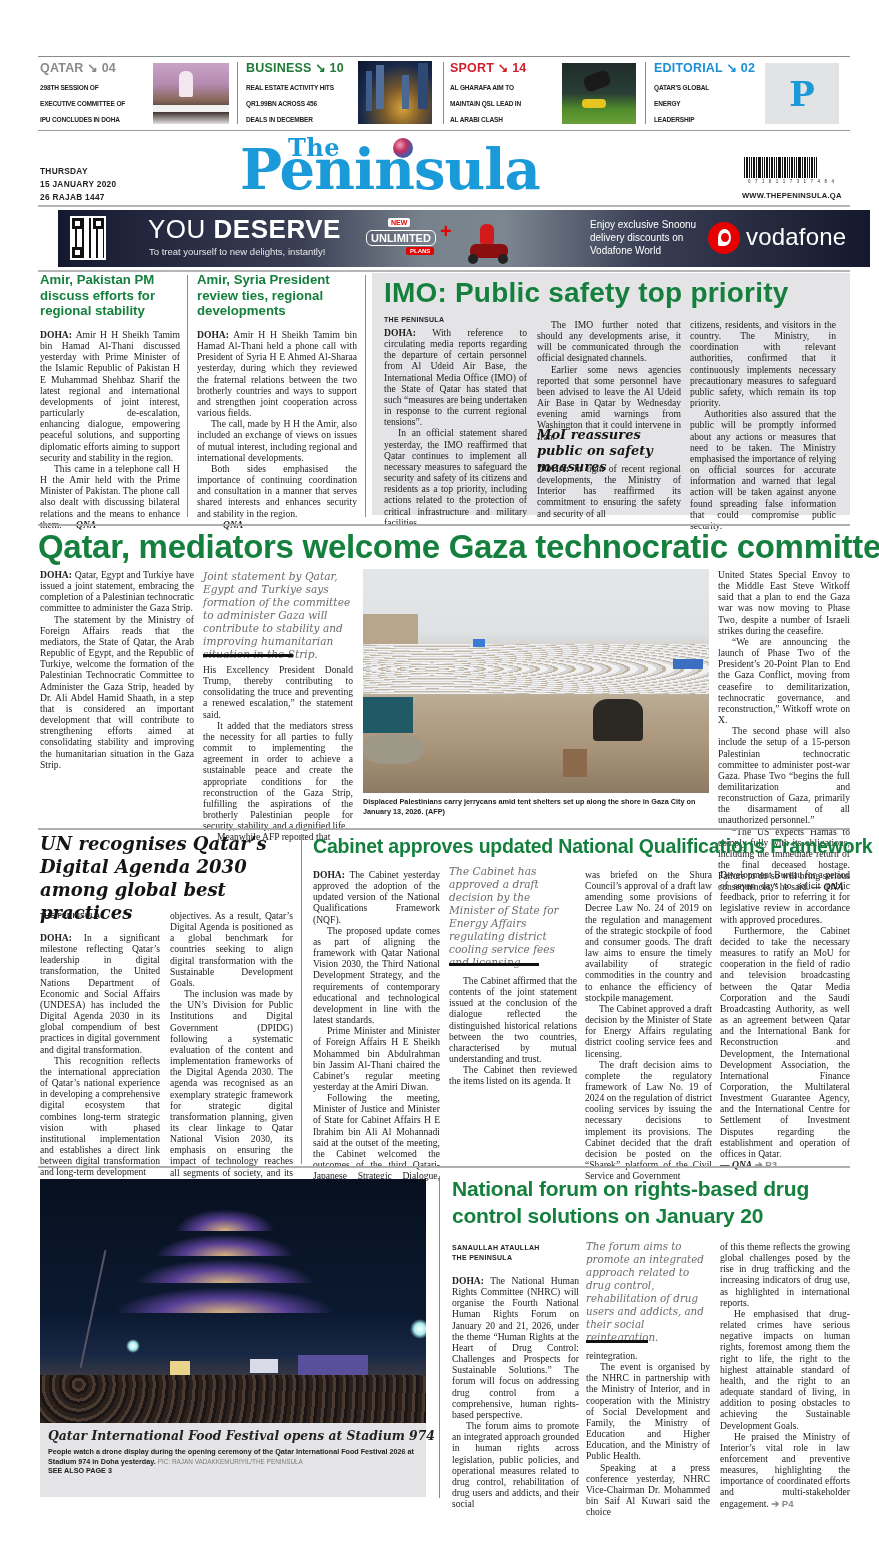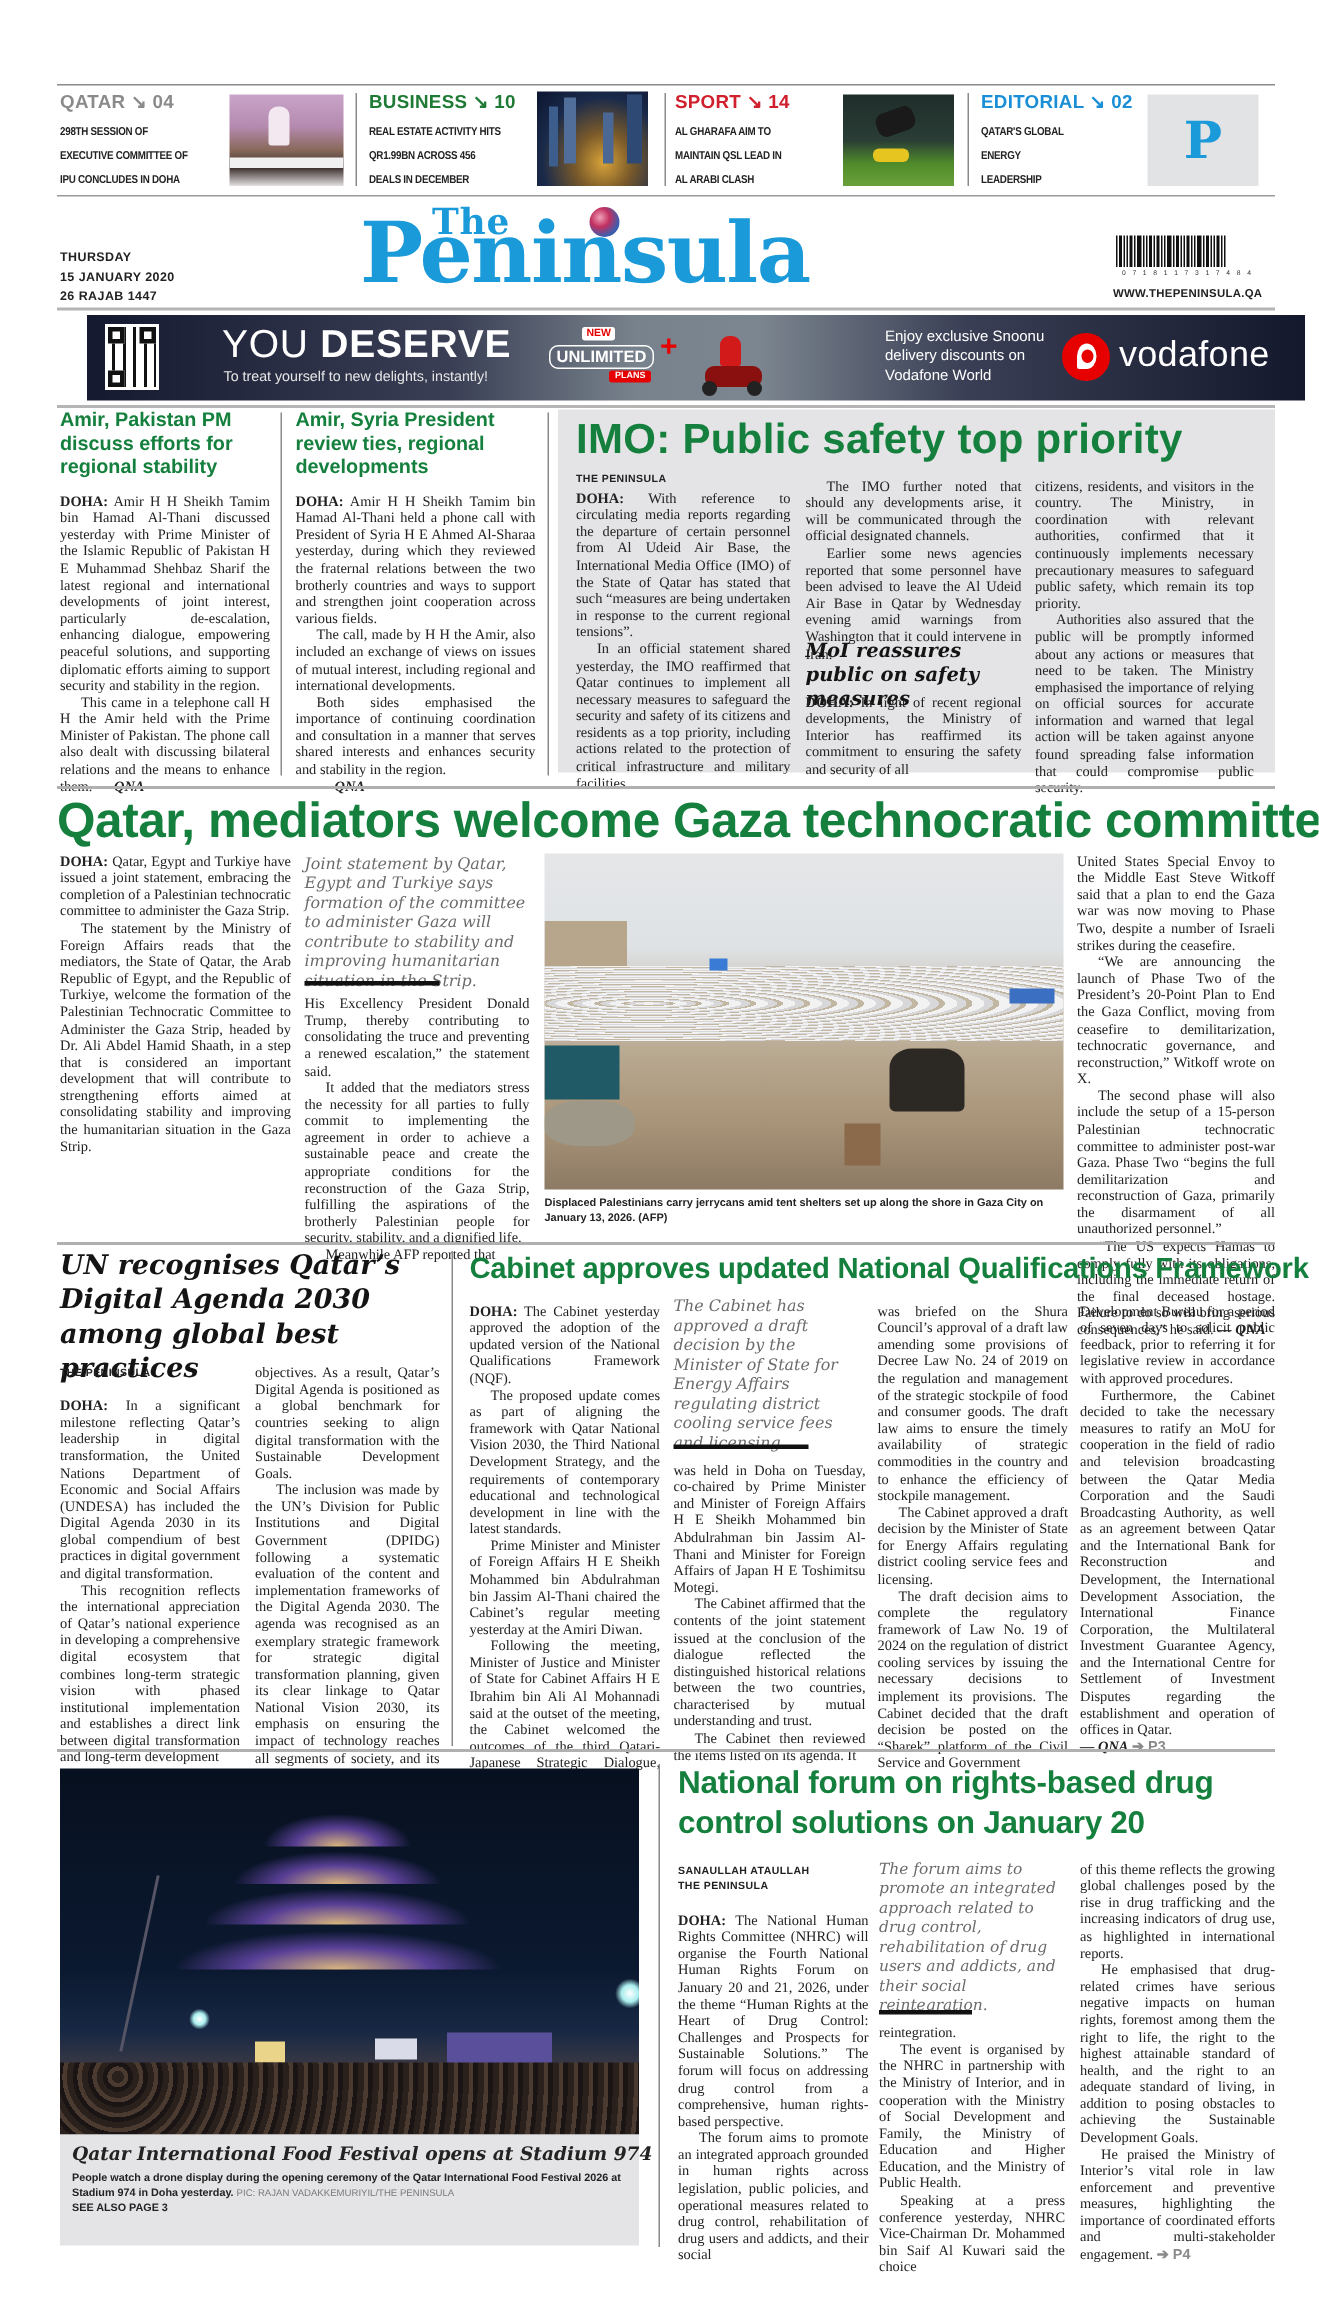--- a/index.html
+++ b/index.html
@@ -312,21 +312,20 @@
     <p class="first"><span class="dateline">DOHA:</span> <span>The Cabinet yesterday approved the adoption of the updated version of the National Qualifications Framework (NQF).</span></p>
     <p>The proposed update comes as part of aligning the framework with Qatar National Vision 2030, the Third National Development Strategy, and the requirements of contemporary educational and technological development in line with the latest standards.</p>
     <p>Prime Minister and Minister of Foreign Affairs H E Sheikh Mohammed bin Abdulrahman bin Jassim Al-Thani chaired the Cabinet’s regular meeting yesterday at the Amiri Diwan.</p>
     <p>Following the meeting, Minister of Justice and Minister of State for Cabinet Affairs H E Ibrahim bin Ali Al Mohannadi said at the outset of the meeting, the Cabinet welcomed the outcomes of the third Qatari-Japanese Strategic Dialogue, which</p>
   </div>
 
   <div class="abs pull-quote" style="left:449px; top:865px; width:128px;">The Cabinet has approved a draft decision by the Minister of State for Energy Affairs regulating district cooling service fees and licensing.</div>
   <div class="pull-bar" style="left:449px; top:963px; width:90px;"></div>
 
   <div class="abs body-text" style="left:449px; top:975px; width:128px;">
-    <p class="first">was held in Doha on Tuesday, co-chaired by Prime Minister and Minister of Foreign Affairs H E Sheikh Mohammed bin Abdulrahman bin Jassim Al-Thani and Minister for Foreign Affairs of Japan H E Toshimitsu Motegi.</p>
     <p>The Cabinet affirmed that the contents of the joint statement issued at the conclusion of the dialogue reflected the distinguished historical relations between the two countries, characterised by mutual understanding and trust.</p>
     <p>The Cabinet then reviewed the items listed on its agenda. It</p>
   </div>
 
   <div class="abs body-text" style="left:585px; top:869px; width:127px;">
     <p class="first">was briefed on the Shura Council’s approval of a draft law amending some provisions of Decree Law No. 24 of 2019 on the regulation and management of the strategic stockpile of food and consumer goods. The draft law aims to ensure the timely availability of strategic commodities in the country and to enhance the efficiency of stockpile management.</p>
     <p>The Cabinet approved a draft decision by the Minister of State for Energy Affairs regulating district cooling service fees and licensing.</p>
     <p>The draft decision aims to complete the regulatory framework of Law No. 19 of 2024 on the regulation of district cooling services by issuing the necessary decisions to implement its provisions. The Cabinet decided that the draft decision be posted on the “Sharek” platform of the Civil Service and Government</p>
   </div>
 

